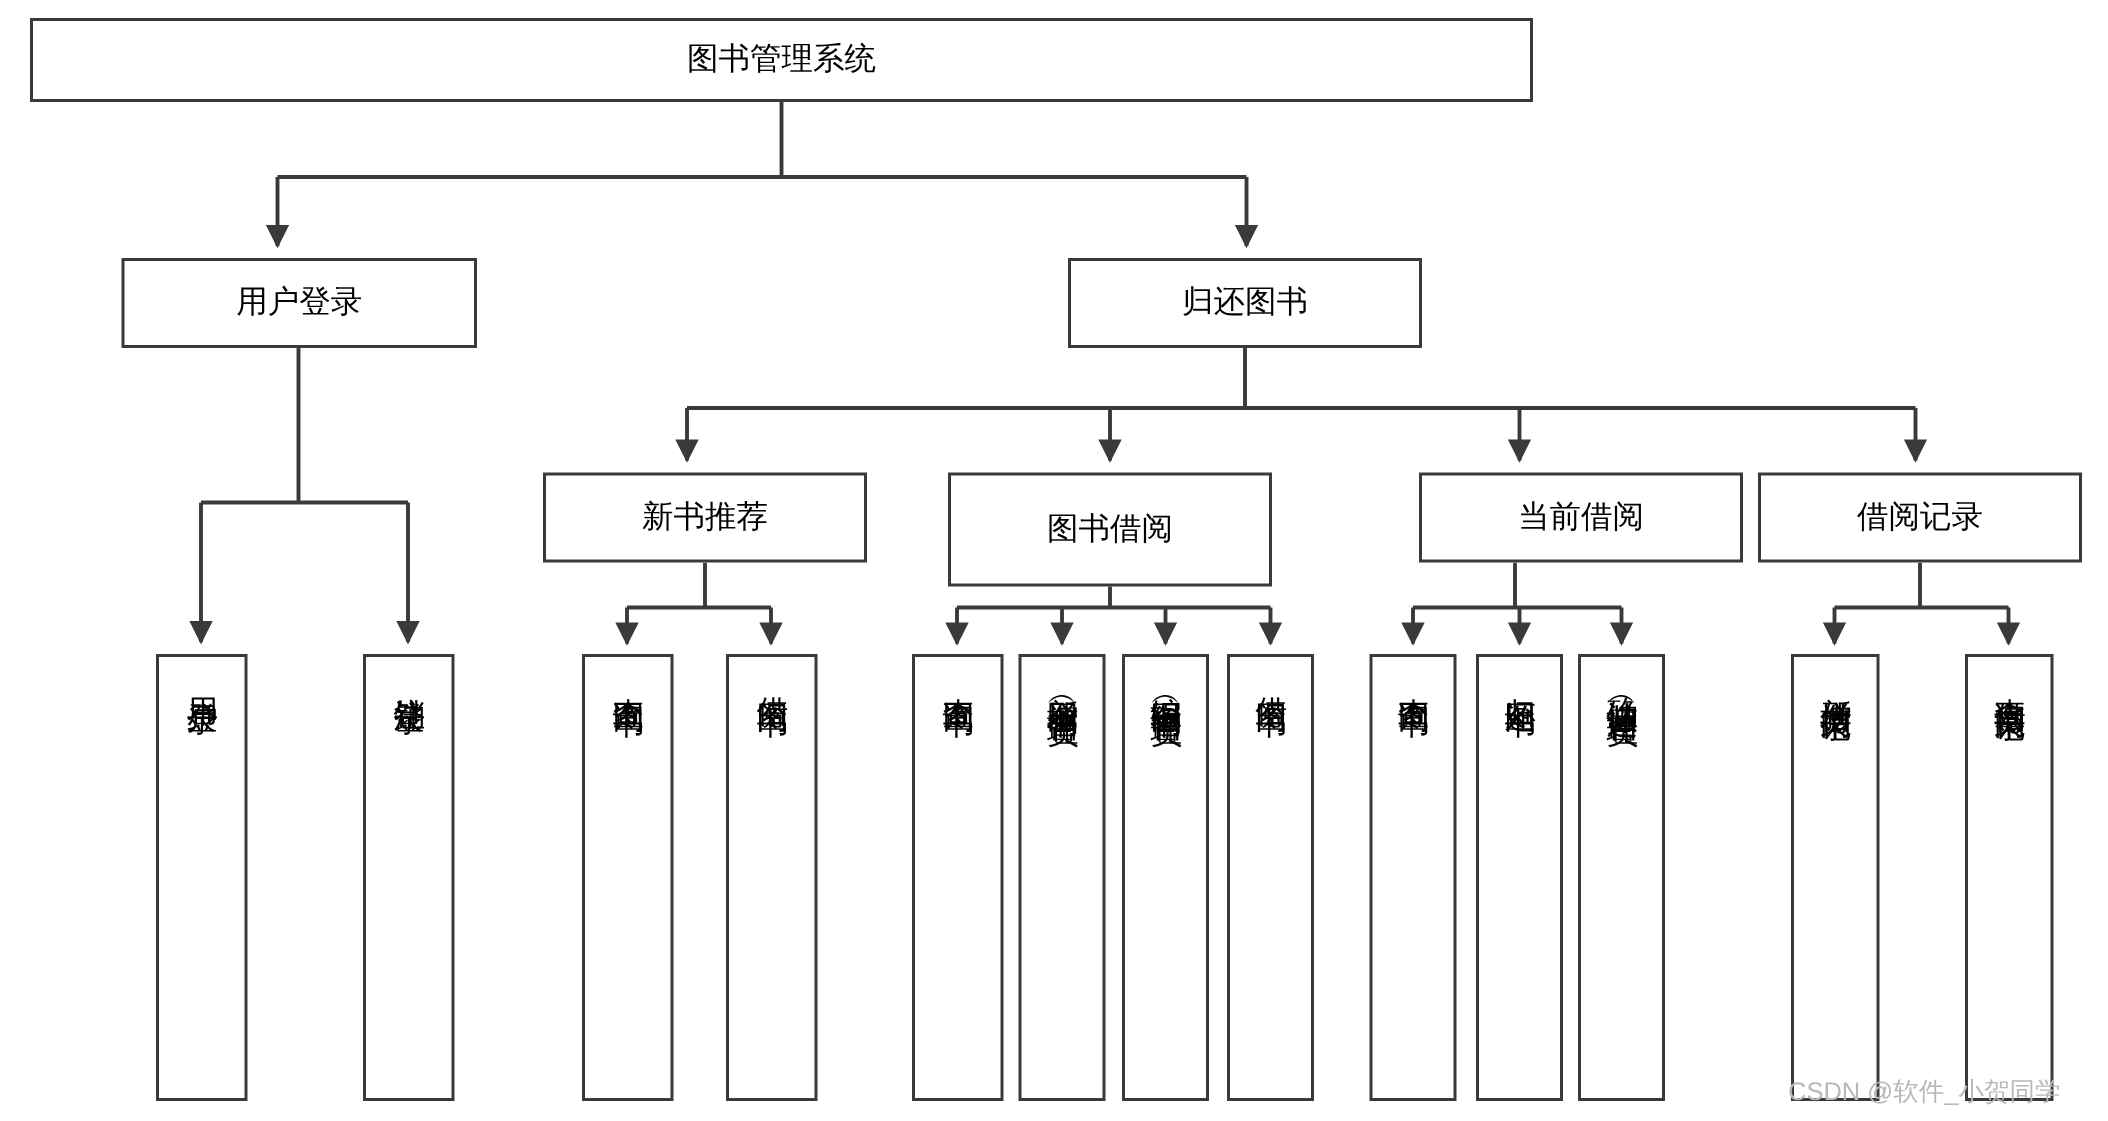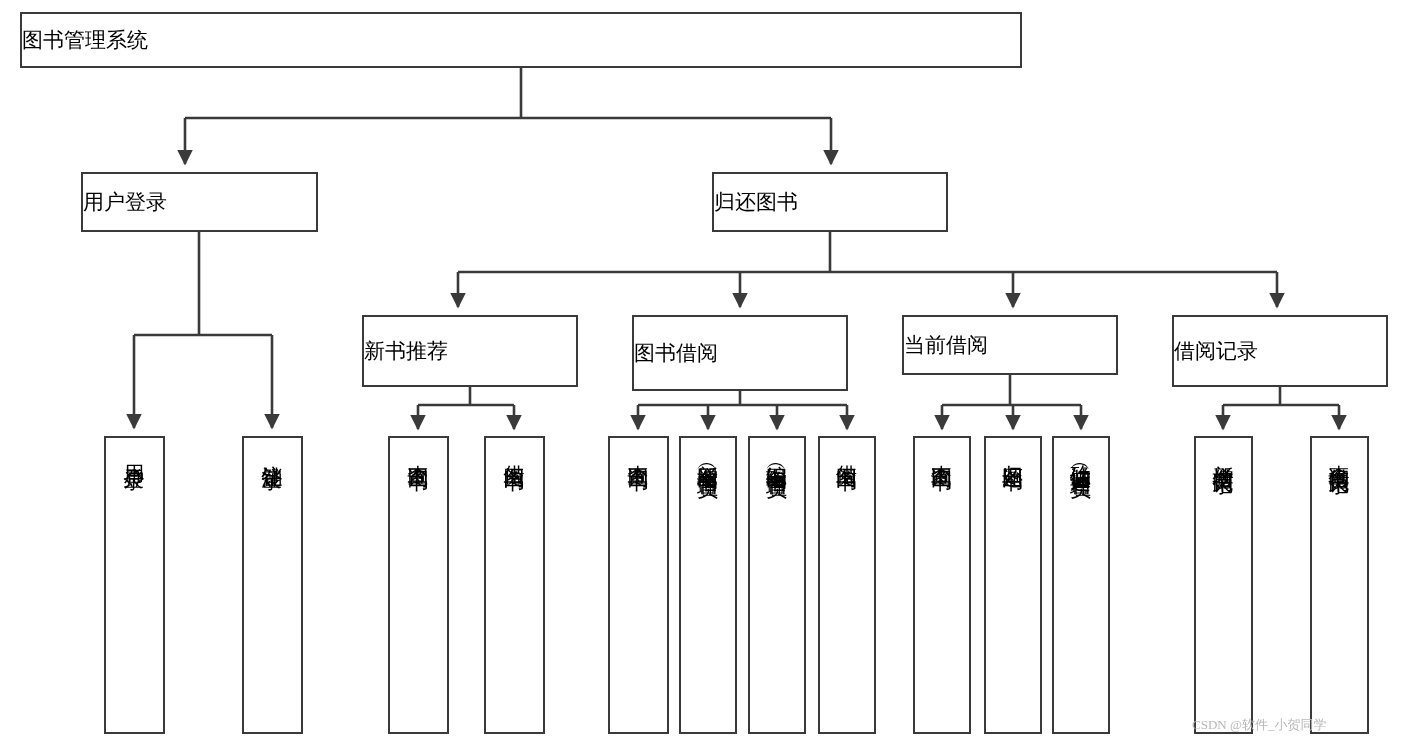--- a/index.html
+++ b/index.html
@@ -24,20 +24,21 @@
     width: 1405px;
     height: 747px;
   }
   .node {
     position: absolute;
     box-sizing: border-box;
     background: #ffffff;
     border: 2px solid #3a3a3a;
     display: flex;
     align-items: center;
+    justify-content: center;
     color: #000000;
     line-height: 1.18;
   }
   .node .lbl {
     display: block;
     text-align: center;
     white-space: pre-line;
   }
   .node.horiz .lbl {
     font-size: 21px;
@@ -50,24 +51,23 @@
   .node.vert .lbl {
     writing-mode: vertical-rl;
     text-orientation: upright;
     font-size: 21px;
     letter-spacing: 2px;
     line-height: 1;
   }
   .watermark {
     position: absolute;
     color: #b8b8b8;
-    font-size: 13px;
+    font-size: 17px;
     white-space: nowrap;
     pointer-events: none;
-    font-family: Liberation Serif, serif;
   }
 </style>
 </head>
 <body>
 
 <div id="canvas">
 
   <svg id="edges" viewBox="0 0 1405 747" xmlns="http://www.w3.org/2000/svg">
     <defs>
       <marker id="arw" viewBox="0 0 10 10" refX="9" refY="5" markerWidth="6" markerHeight="6" orient="auto-start-reverse">
@@ -135,30 +135,30 @@
     <span class="lbl">图书管理系统</span>
   </div>
 
   <div class="node horiz" id="l1-0" style="left: 81px; top: 172px; width: 237px; height: 60px;">
     <span class="lbl">用户登录</span>
   </div>
   <div class="node horiz" id="l1-1" style="left: 712px; top: 172px; width: 236px; height: 60px;">
     <span class="lbl">归还图书</span>
   </div>
 
-  <div class="node horiz" id="l2-0" style="left: 362px; top: 315px; width: 216px; height: 72px;">
+  <div class="node horiz" id="l2-0" style="left: 362px; top: 315px; width: 216px; height: 60px;">
     <span class="lbl">新书推荐</span>
   </div>
   <div class="node horiz" id="l2-1" style="left: 632px; top: 315px; width: 216px; height: 76px;">
     <span class="lbl">图书借阅</span>
   </div>
-  <div class="node horiz" id="l2-2" style="left: 902px; top: 315px; width: 216px; height: 60px;">
+  <div class="node horiz" id="l2-2" style="left: 946px; top: 315px; width: 216px; height: 60px;">
     <span class="lbl">当前借阅</span>
   </div>
-  <div class="node horiz" id="l2-3" style="left: 1172px; top: 315px; width: 216px; height: 72px;">
+  <div class="node horiz" id="l2-3" style="left: 1172px; top: 315px; width: 216px; height: 60px;">
     <span class="lbl">借阅记录</span>
   </div>
 
   <div class="node vert" id="lf-0" style="left: 104px; top: 436px; width: 61px; height: 298px;">
     <span class="lbl">用户登录</span>
   </div>
   <div class="node vert" id="lf-1" style="left: 242px; top: 436px; width: 61px; height: 298px;">
     <span class="lbl">注销登录</span>
   </div>
   <div class="node vert" id="lf-2" style="left: 388px; top: 436px; width: 61px; height: 298px;">

